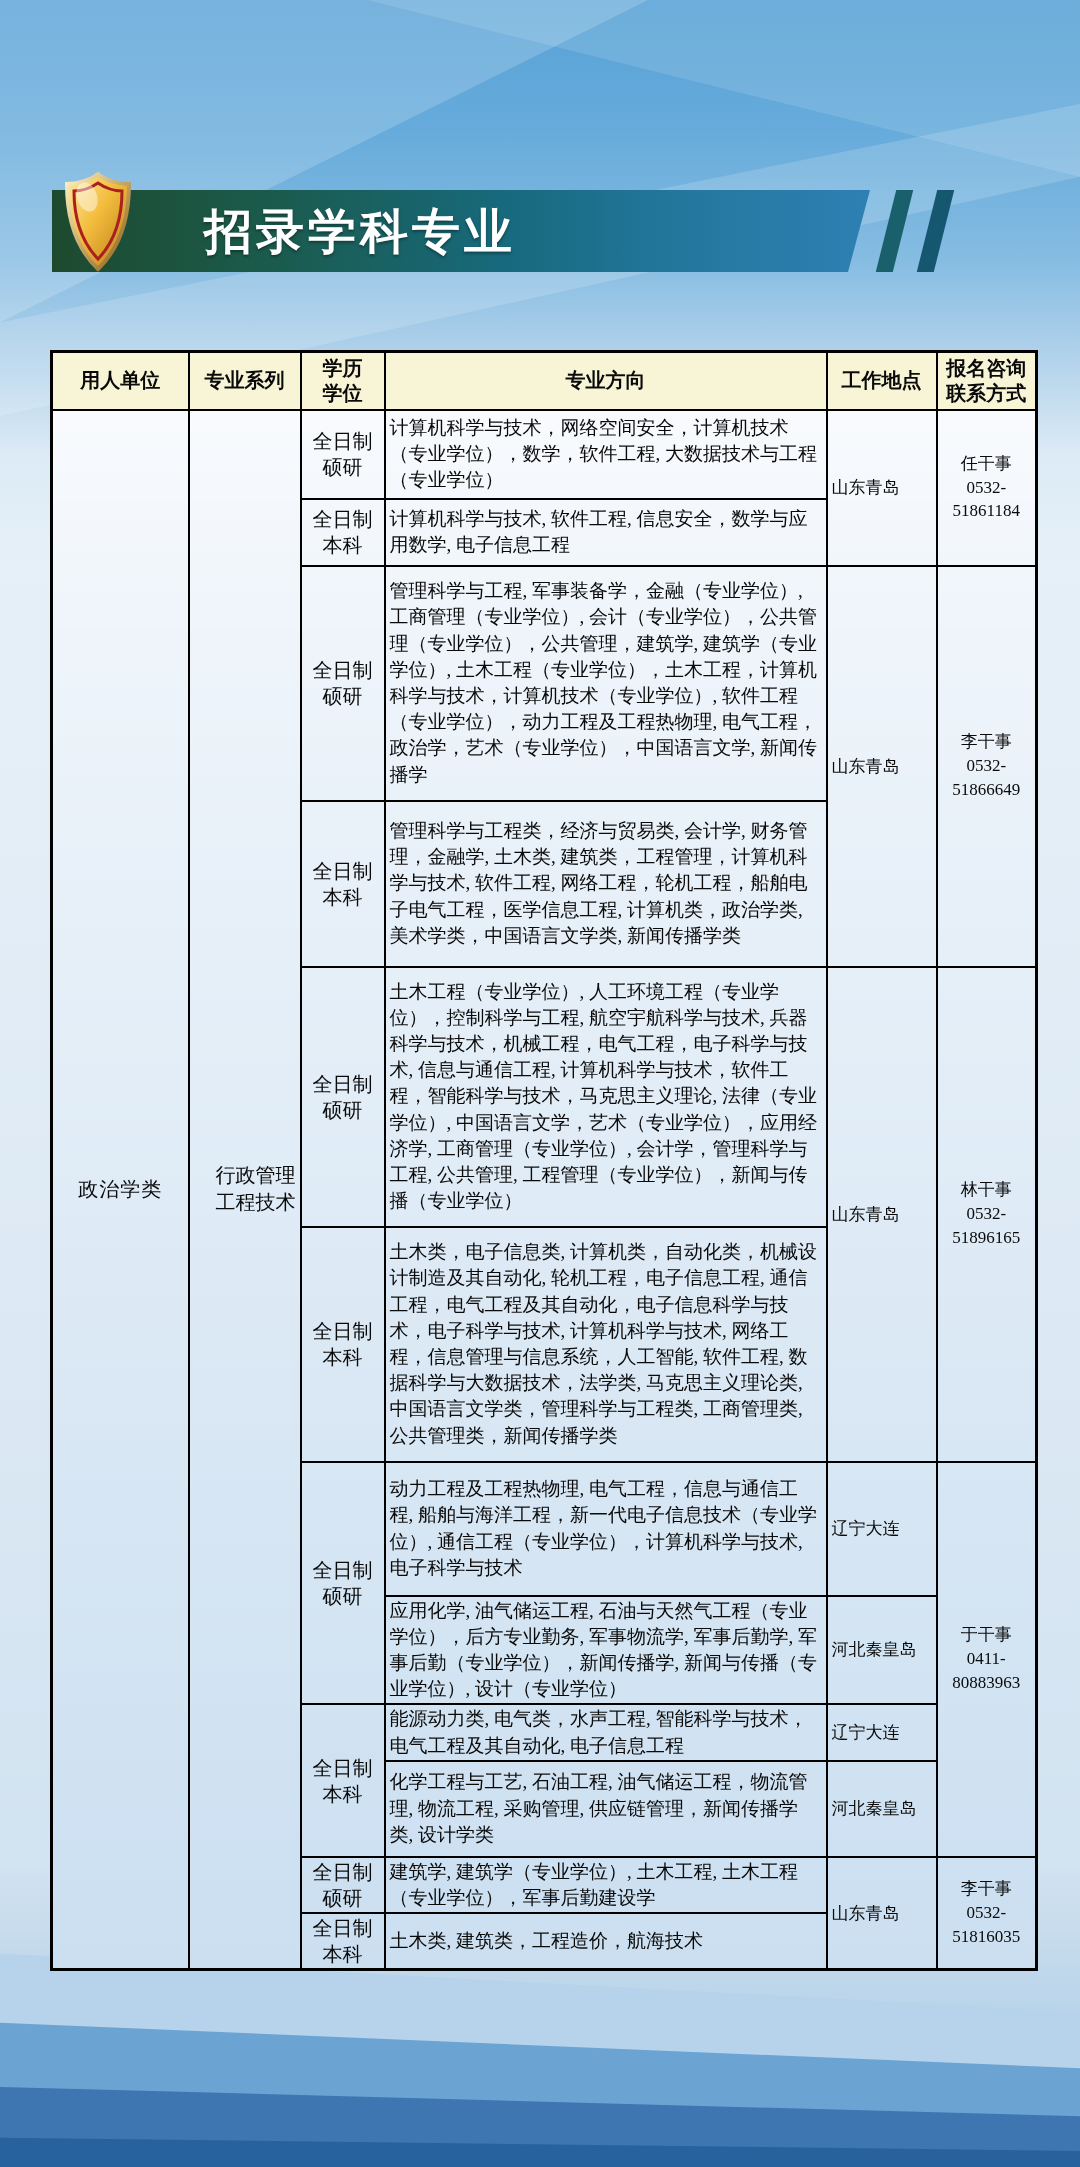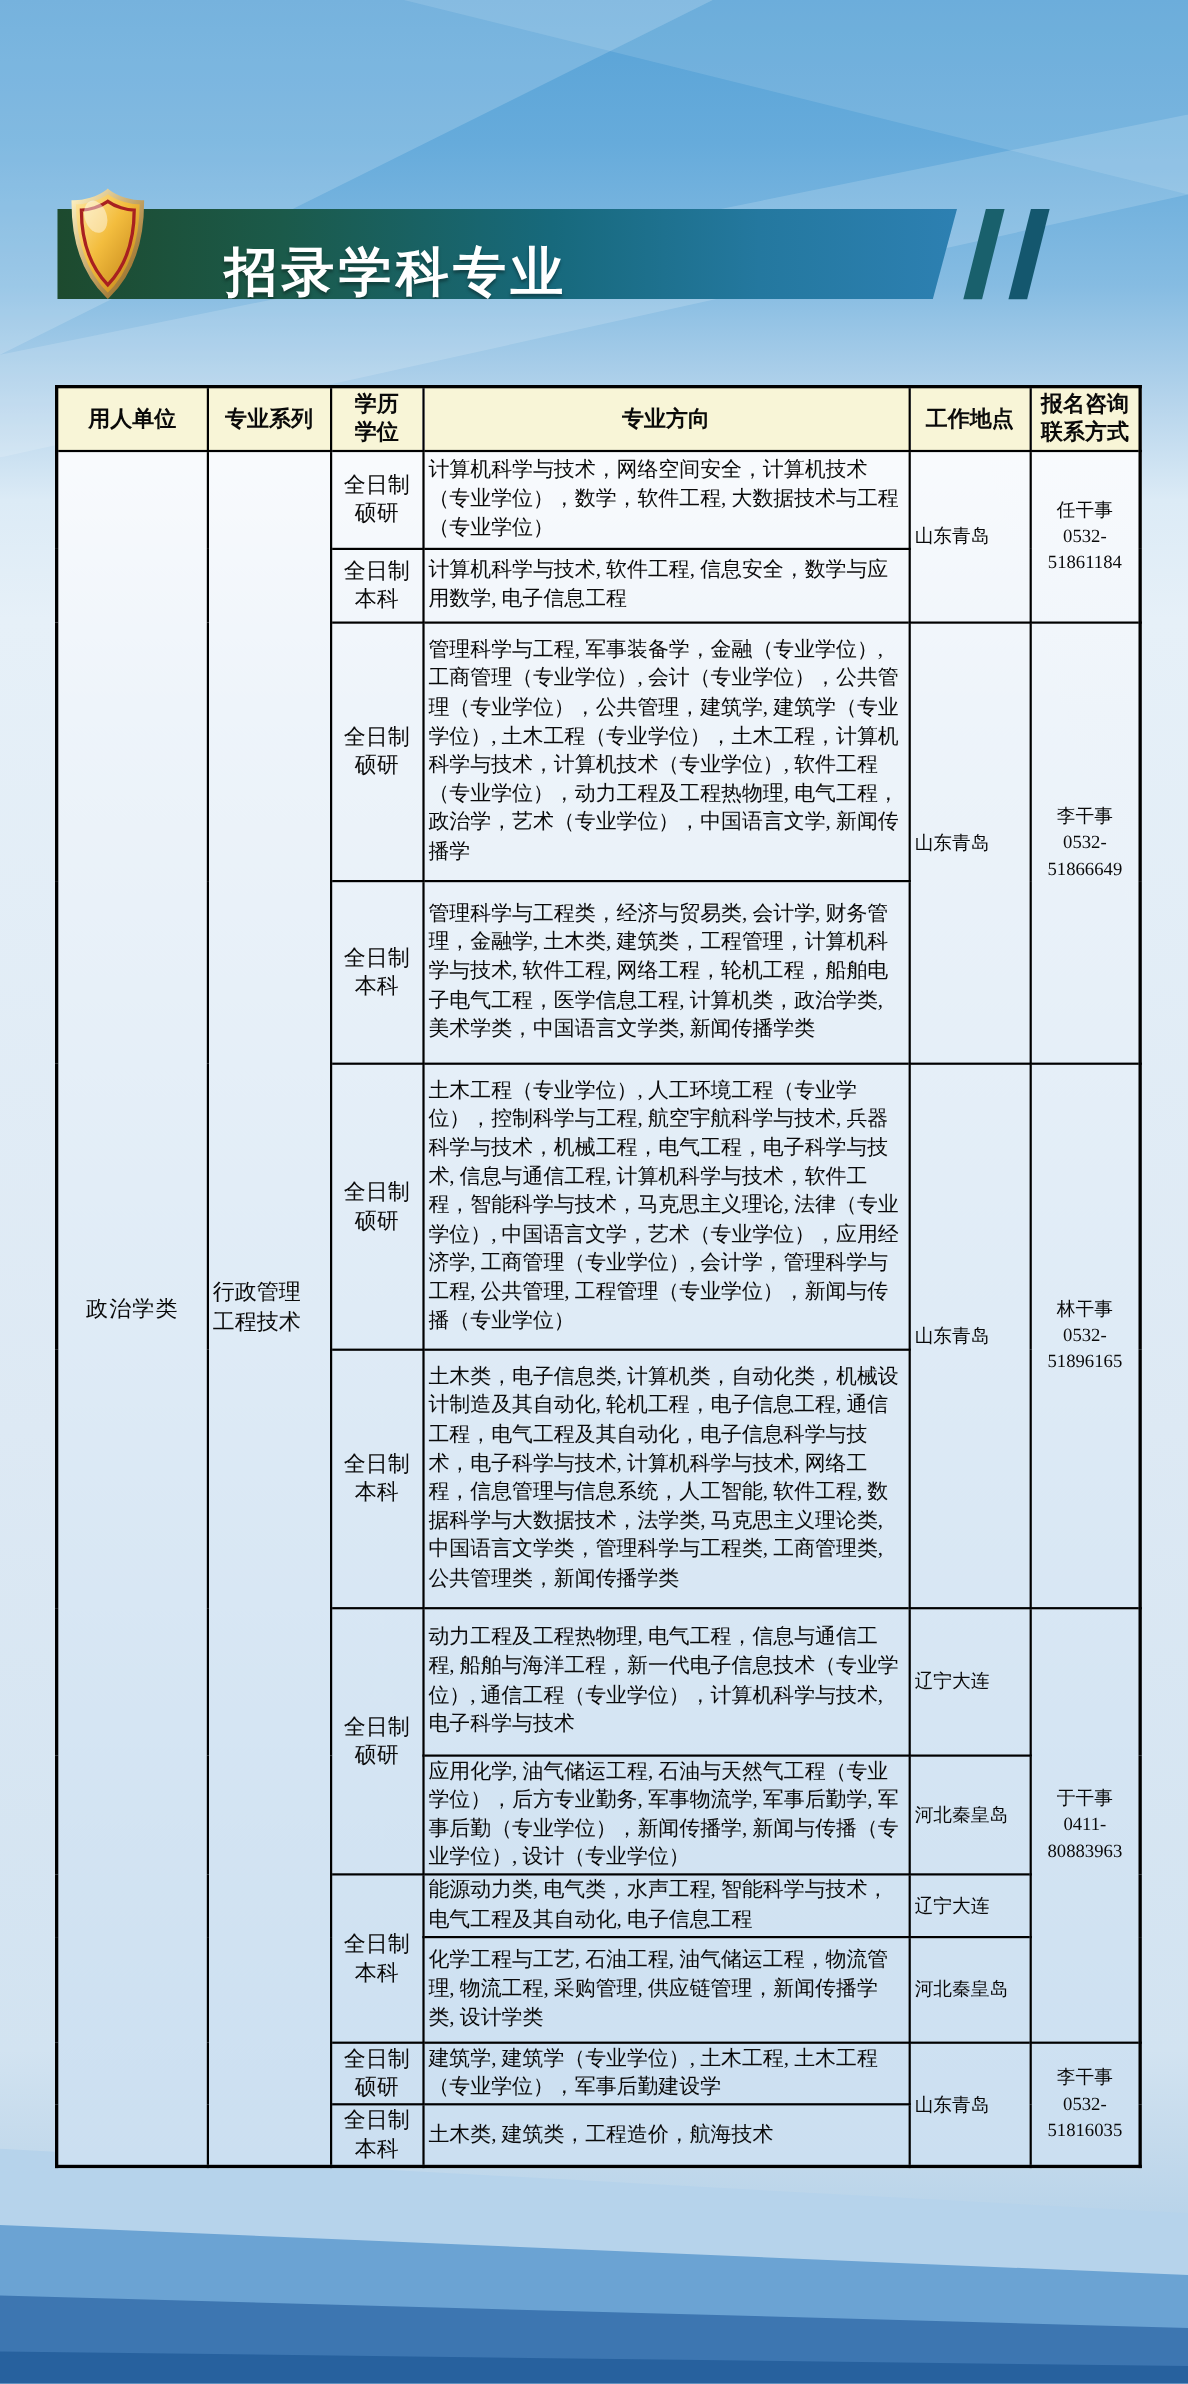--- a/index.html
+++ b/index.html
@@ -21,21 +21,21 @@
   .b2{background:#6ba3d3;clip-path:polygon(0 46%,100% 63%,100% 100%,0 100%);}
   .b3{background:#3d76b1;clip-path:polygon(0 70%,100% 81%,100% 100%,0 100%);}
   .b4{background:#27619e;clip-path:polygon(0 89%,100% 94%,100% 100%,0 100%);}
   
   .banner{
     position:absolute;left:52px;top:190px;width:818px;height:82px;
     background:linear-gradient(90deg,#1d4a2e 0%,#1b5a4a 25%,#17697c 55%,#24789f 78%,#2d80b2 100%);
     clip-path:polygon(0 0,100% 0,calc(100% - 22px) 100%,0 100%);
   }
   .banner-title{
-    position:absolute;left:152px;top:17px;height:82px;line-height:84px;
+    position:absolute;left:152px;top:0;height:82px;line-height:84px;
     color:#ffffff;font-family:"Liberation Sans","DejaVu Sans",sans-serif;
     font-weight:bold;font-size:48px;letter-spacing:4px;white-space:nowrap;
     text-shadow:0 2px 3px rgba(0,0,0,.35);
   }
   .slash{position:absolute;top:190px;width:17px;height:82px;transform:skewX(-14deg);}
   .s1{left:886px;background:#19606c;}
   .s2{left:927px;background:#14576e;}
   .shield{position:absolute;left:60px;top:171px;width:76px;height:102px;}
   
   .subtitle{
@@ -52,21 +52,21 @@
   }
   table.rec td,table.rec th{border:2px solid #000;padding:1px 4px;vertical-align:middle;color:#0a0a0a;overflow:hidden;}
   table.rec th{background:#f8f5d7;font-size:20px;font-weight:bold;text-align:center;padding:2px;}
   .two-line span{display:block;line-height:1.25;}
   td.deg{font-size:20px;text-align:center;line-height:1.3;padding:1px 2px;}
   td.major{font-size:19px;text-align:left;line-height:1.38;padding:2px 8px;}
   td.loc{font-size:17px;text-align:left;padding:0;margin-top:32px;}
   td.contact{font-size:17px;text-align:center;padding:0;}
   td.contact span{display:block;line-height:1.4;}
   td.employer{font-size:20px;text-align:center;letter-spacing:1px;}
-  td.series{font-size:20px;text-align:left;}
+  td.series{font-size:20px;text-align:right;}
   td.series span{display:block;line-height:1.35;}
 </style>
 </head>
 <body>
 
 <div id="page">
 
   <div class="wedge w1"></div>
   <div class="wedge w2"></div>
   <div class="wedge w3"></div>

